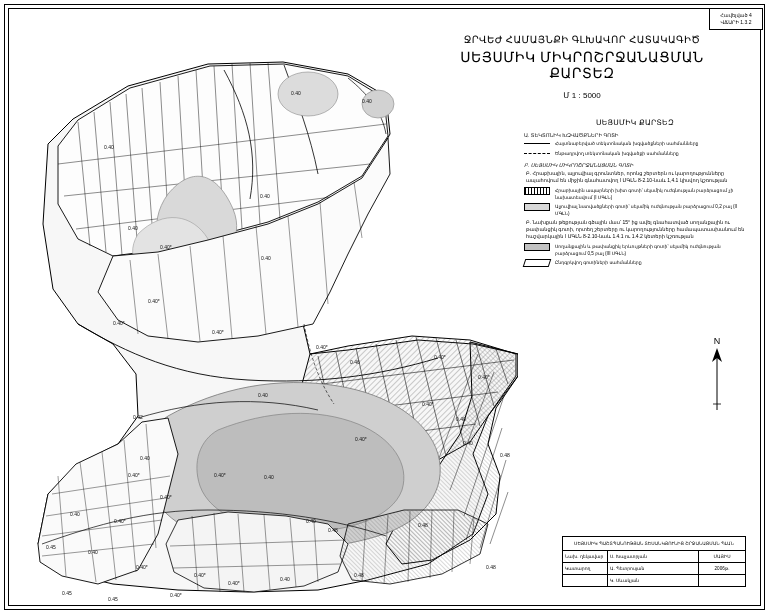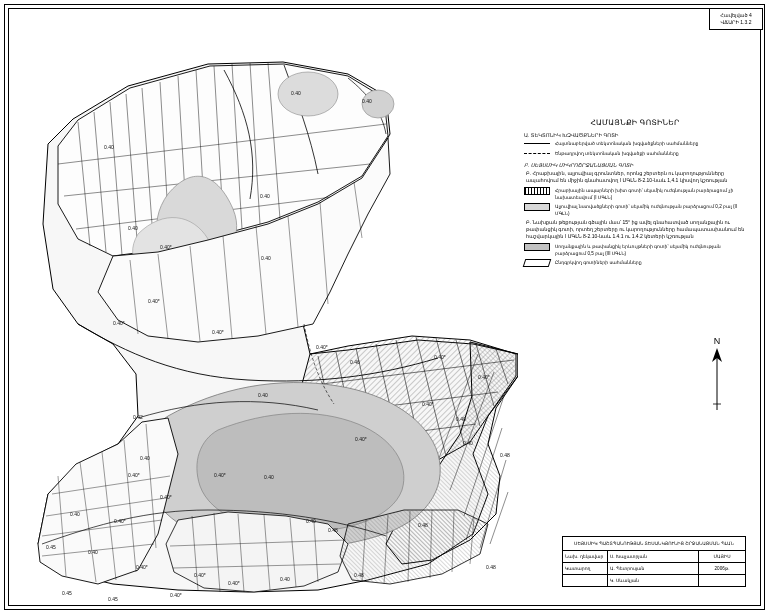--- a/index.html
+++ b/index.html
@@ -59,20 +59,25 @@
 
 <div id="sheet">
   <div class="frame-outer"></div>
   <div class="frame-inner"></div>
 
   <div class="stamp">
     <div>Հավելված 4</div>
     <div>ՎՃԱՐԻ 1.3.2</div>
   </div>
 
+  <div class="title-block">
+    <div class="title-1">ՋՐՎԵԺ ՀԱՄԱՅՆՔԻ ԳԼԽԱՎՈՐ ՀԱՏԱԿԱԳԻԾ</div>
+    <div class="title-2">ՍԵՅՍՄԻԿ ՄԻԿՐՈՇՐՋԱՆԱՑՄԱՆ ՔԱՐՏԵԶ</div>
+    <div class="scale">Մ 1 : 5000</div>
+  </div>
 
   <div class="map">
     <svg width="500" height="570" viewBox="0 0 500 570">
       <defs>
         <pattern id="hatchA" width="4" height="4" patternUnits="userSpaceOnUse" patternTransform="rotate(45)">
           <line x1="0" y1="0" x2="0" y2="4" stroke="#555" stroke-width="0.6"></line>
         </pattern>
         <pattern id="hatchB" width="3" height="3" patternUnits="userSpaceOnUse" patternTransform="rotate(-45)">
           <line x1="0" y1="0" x2="0" y2="3" stroke="#666" stroke-width="0.5"></line>
         </pattern>
@@ -245,21 +250,21 @@
     <span class="maplabel" style="left:210px;top:556px;">0.40*</span>
     <span class="maplabel" style="left:262px;top:552px;">0.40</span>
     <span class="maplabel" style="left:336px;top:548px;">0.48</span>
     <span class="maplabel" style="left:468px;top:540px;">0.48</span>
     <span class="maplabel" style="left:44px;top:566px;">0.45</span>
     <span class="maplabel" style="left:90px;top:572px;">0.45</span>
     <span class="maplabel" style="left:152px;top:568px;">0.40*</span>
   </div>
 
   <div class="legend">
-    <div class="legend-title">ՀԱՄԱՅՆՔԻ ԳՈՏԻՆԵՐ</div>
+    <div class="legend-title">ՍԵՅՍՄԻԿ ՔԱՐՏԵԶ</div>
 
     <div class="legend-sec">Ա. ՏԵԿՏՈՆԻԿ ԽԶՎԱԾՔՆԵՐԻ ԳՈՏԻ</div>
     <div class="lg-row">
       <span class="sw line"></span>
       <span class="lg-txt">Հայտնաբերված տեկտոնական խզվածքների սահմանները</span>
     </div>
     <div class="lg-row">
       <span class="sw line line-d"></span>
       <span class="lg-txt">Ենթադրվող տեկտոնական խզվածքի սահմանները</span>
     </div>

